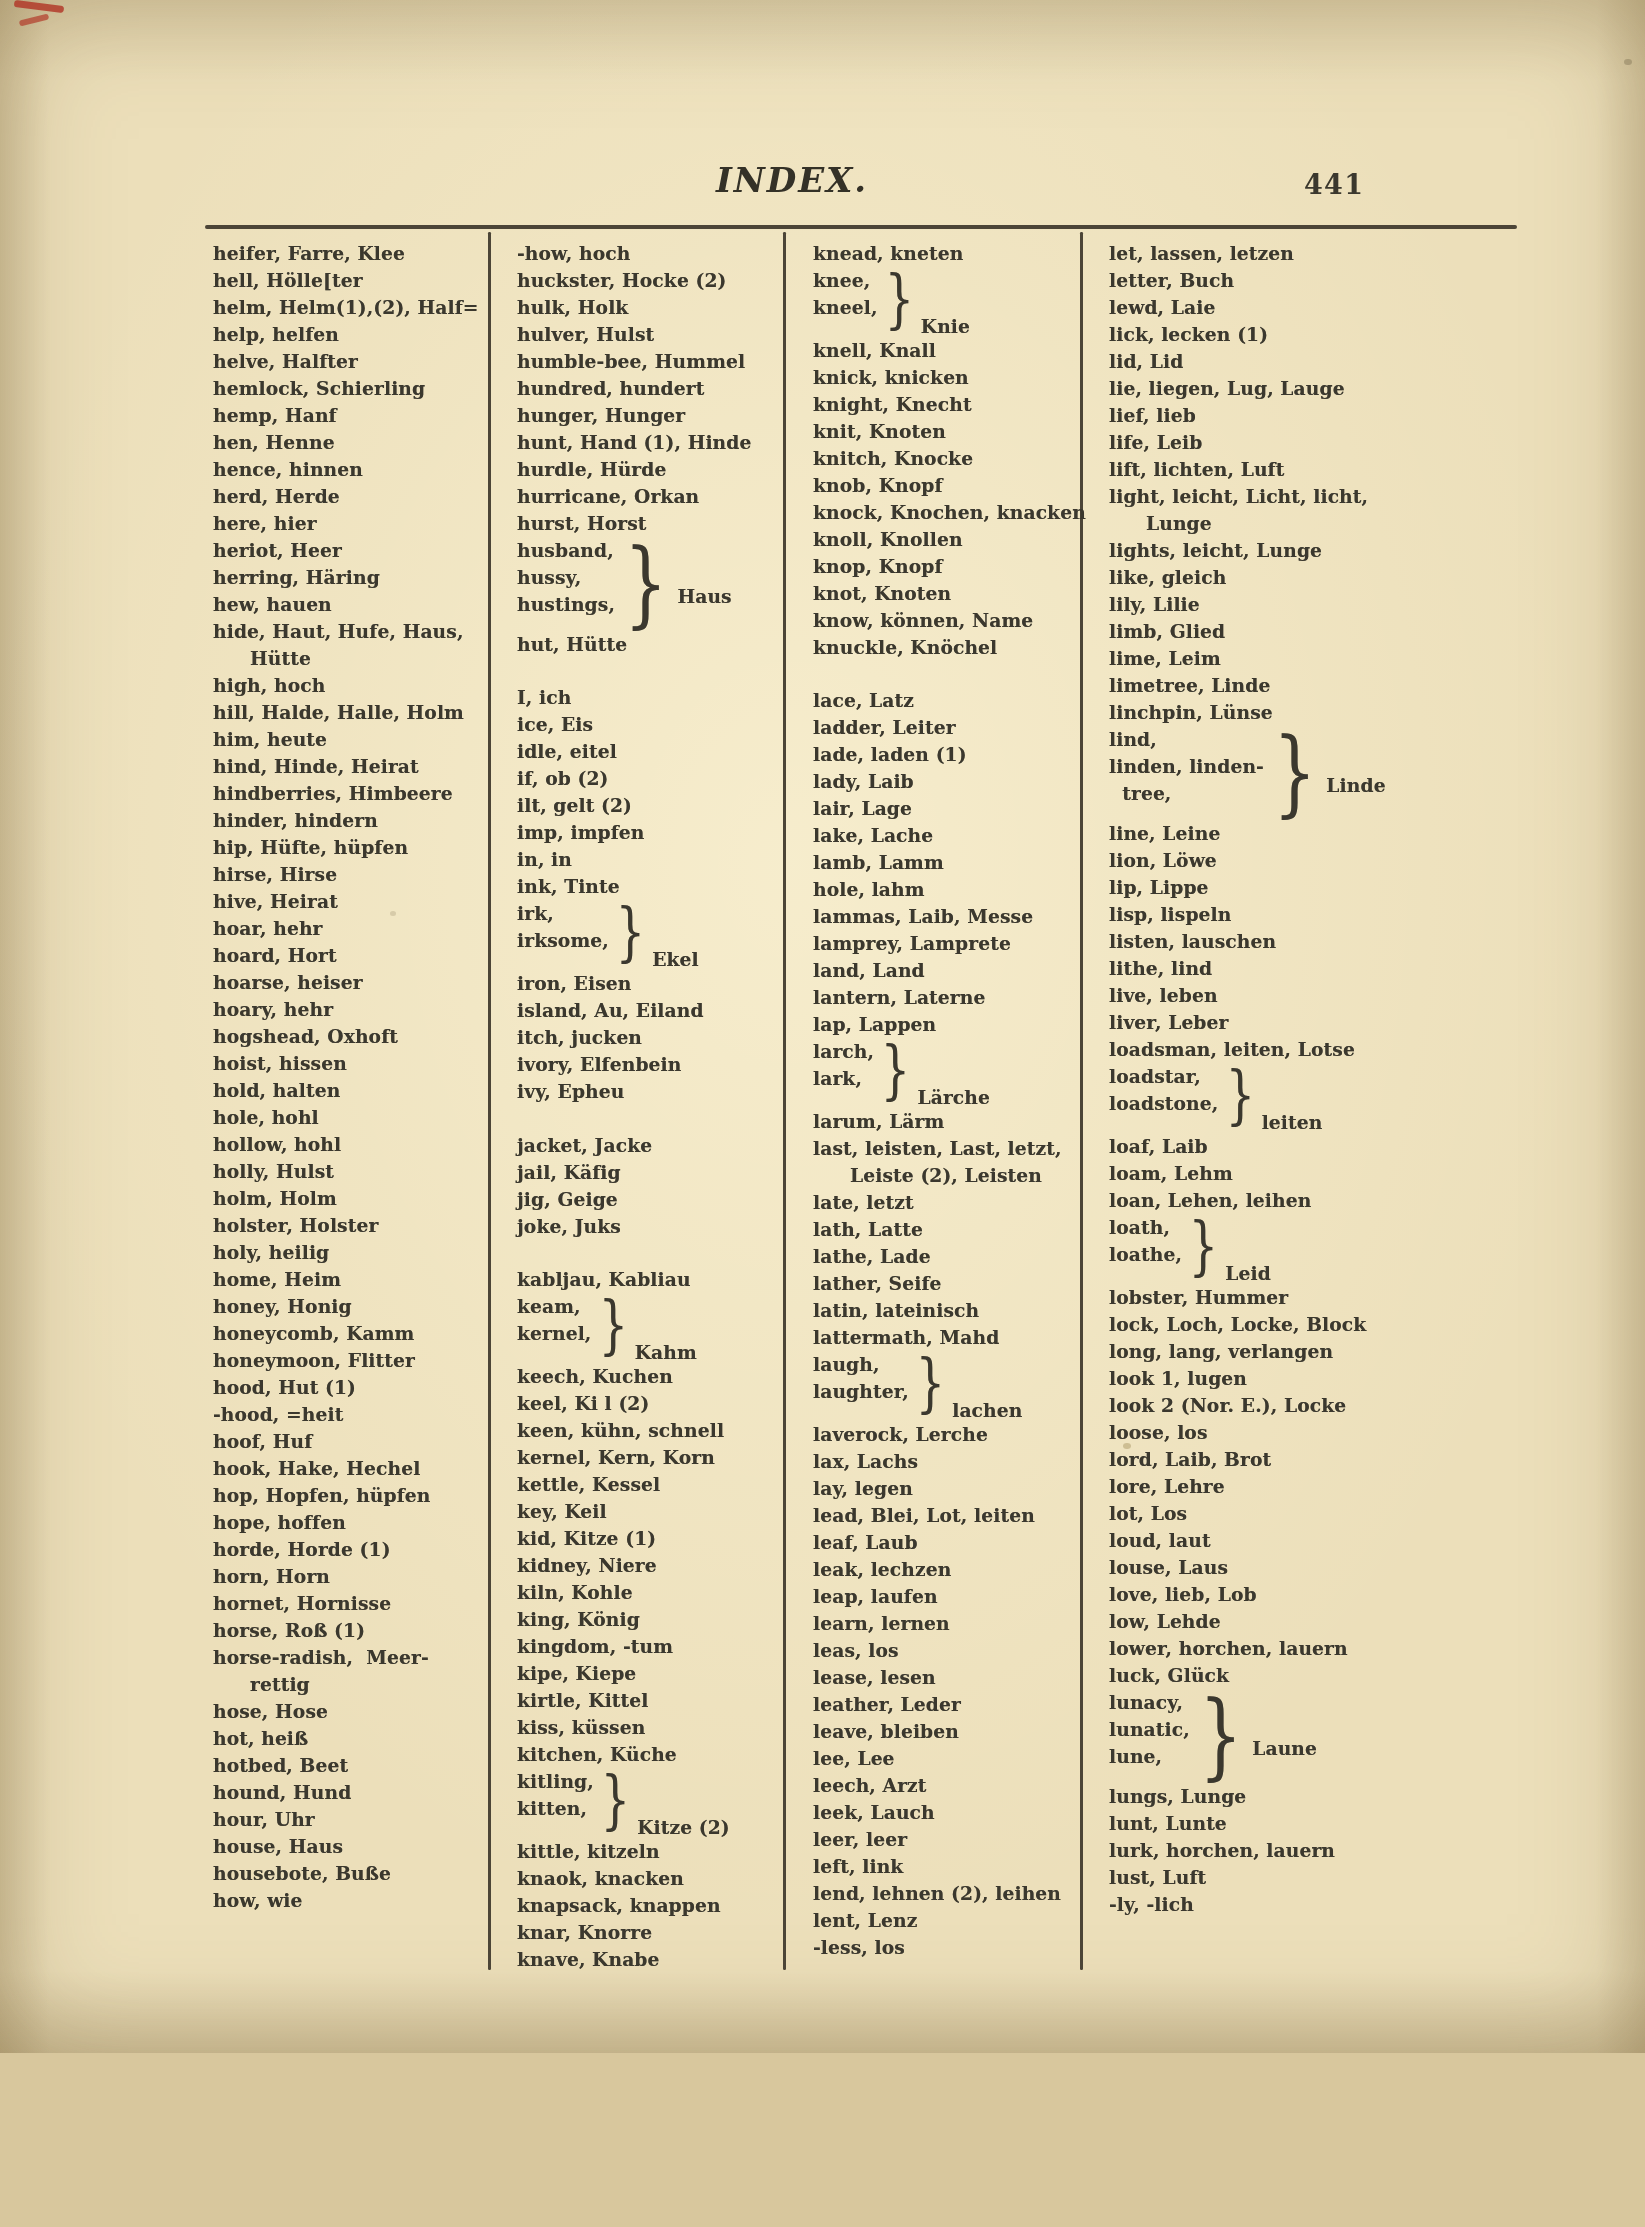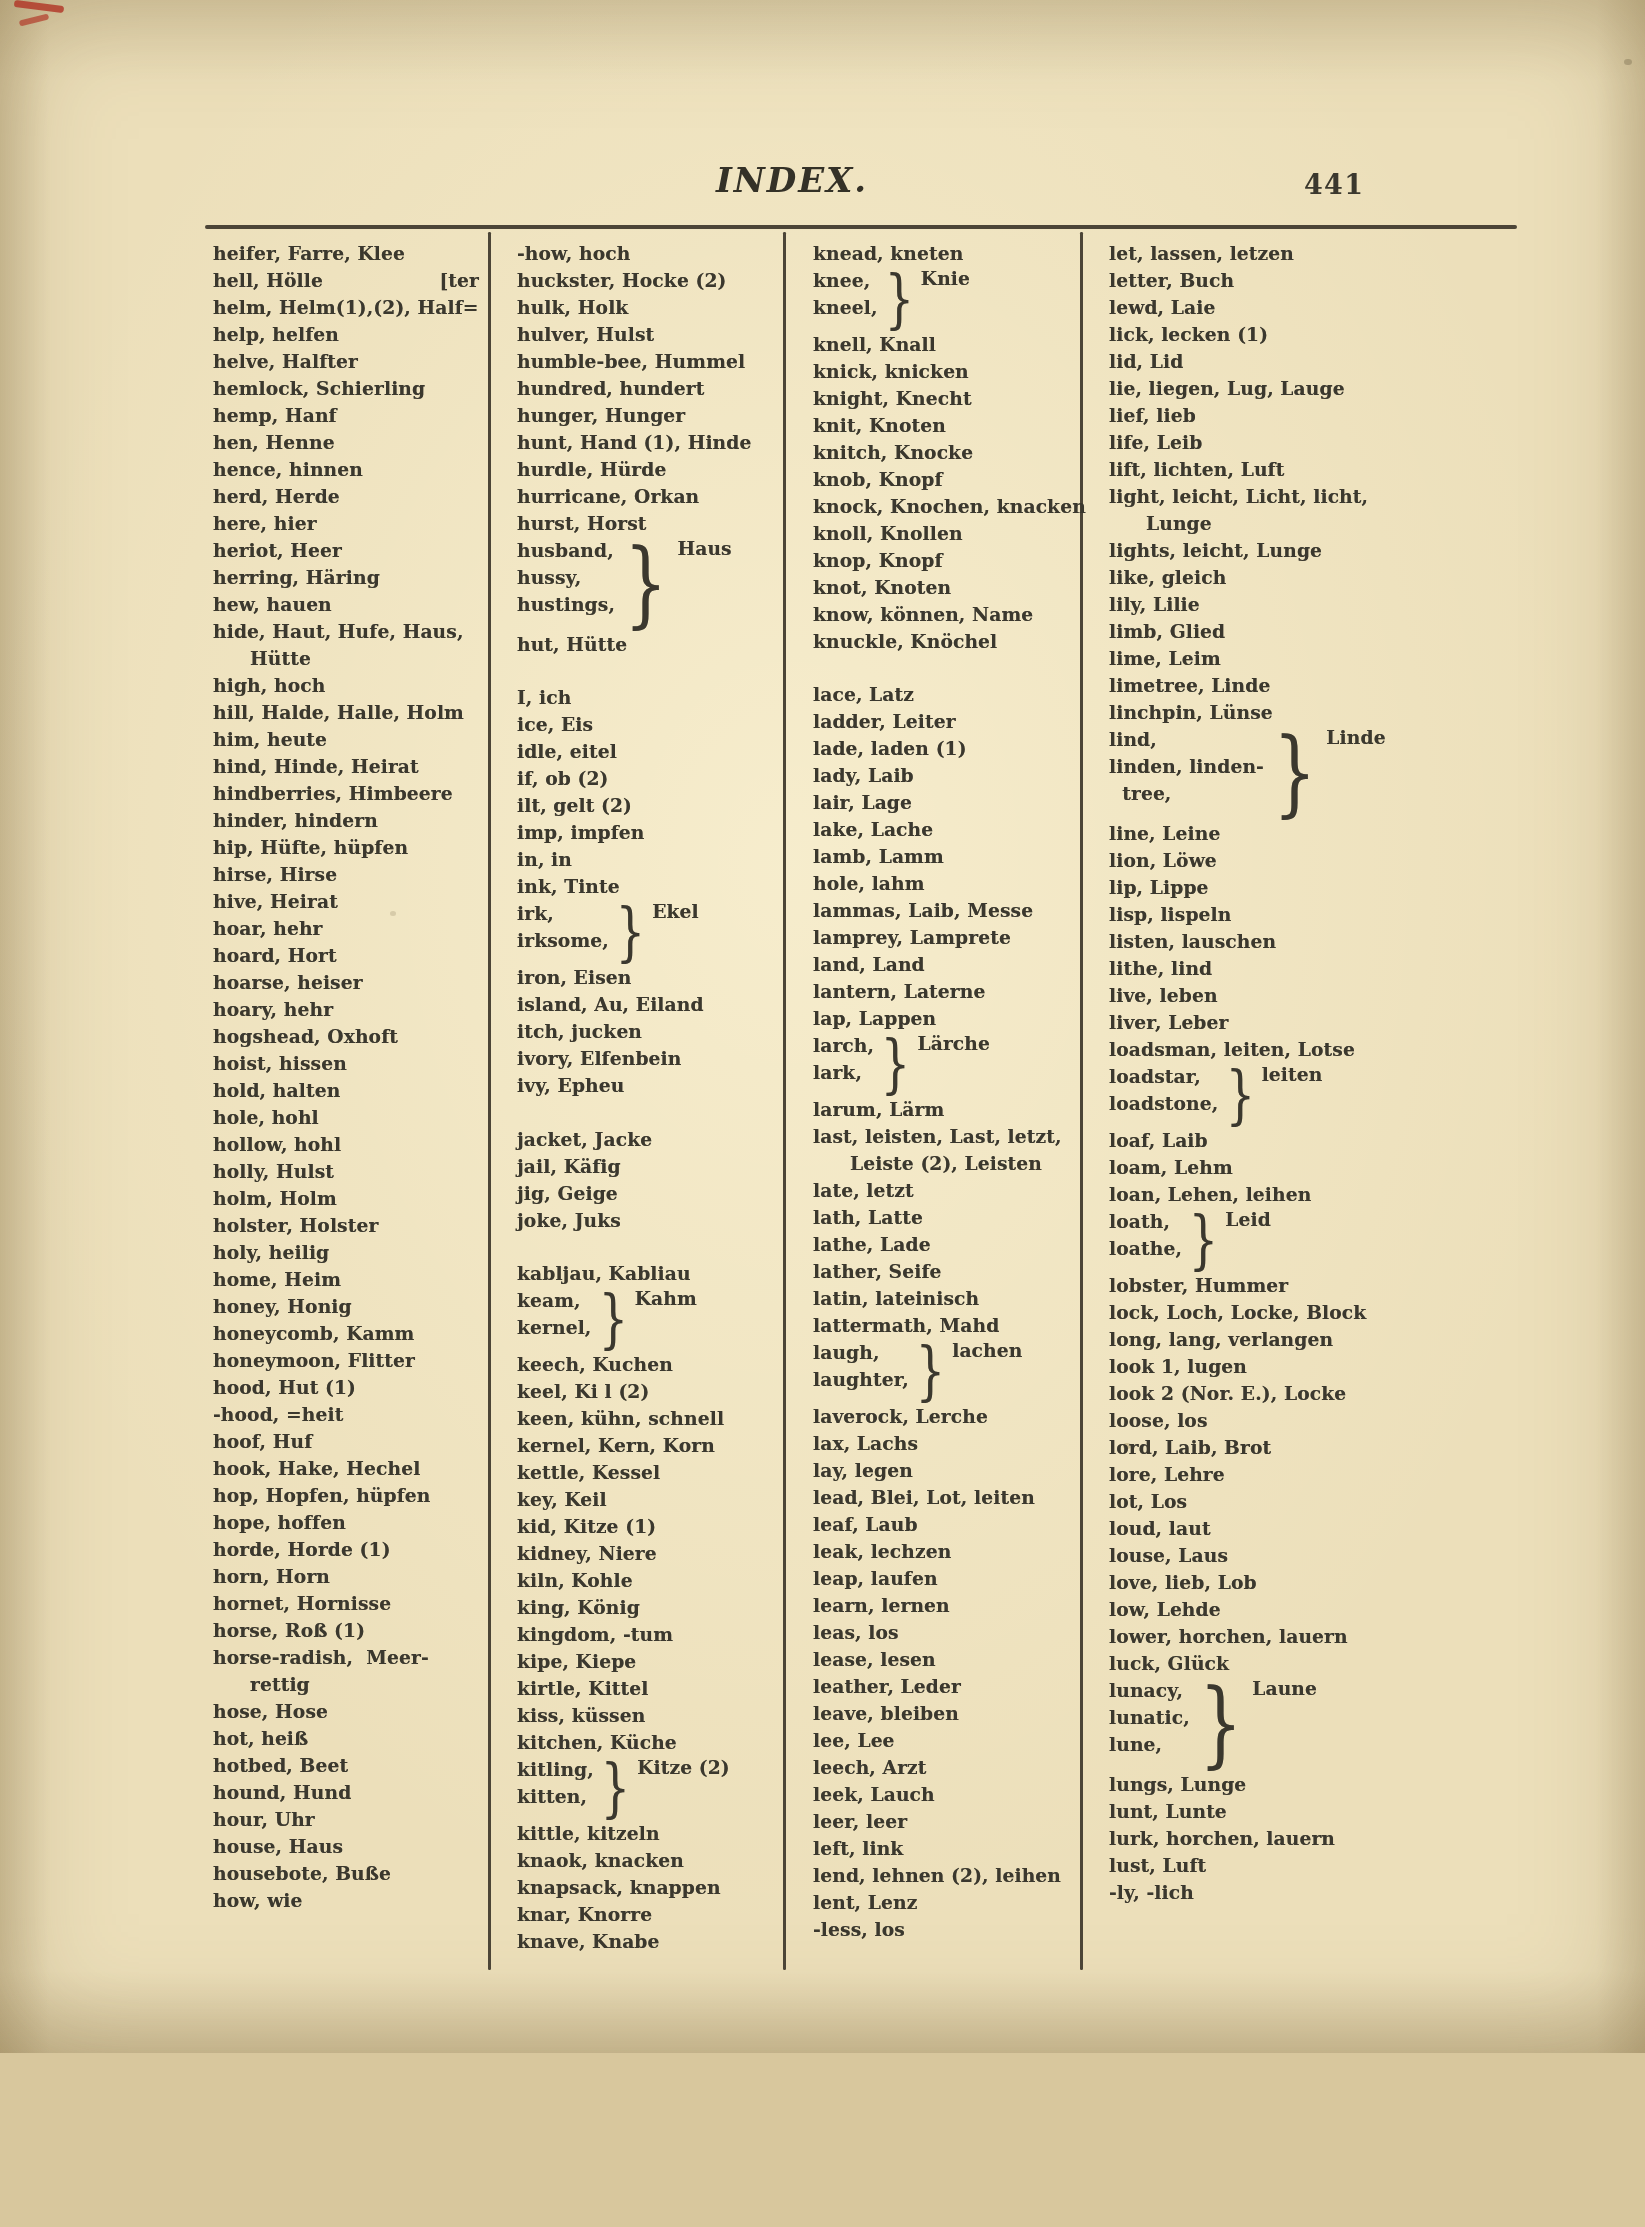--- a/index.html
+++ b/index.html
@@ -39,37 +39,38 @@
   #col2{left:517px; width:257px;}
   #col3{left:813px; width:258px;}
   #col4{left:1109px; width:400px;}
   .entry-line{
     white-space:pre;
     font-size:18.7px; font-weight:bold; line-height:27px;
     letter-spacing:0.1px;
     text-shadow:0 0 0.6px rgba(59,56,46,0.55);
   }
   .wrap-line{padding-left:37px;}
-  .split{display:flex; justify-content:space-between;}
+  .split{display:flex; }
   .gap{height:26.4px;}
   .brace-row{display:flex; align-items:flex-start;}
   .brace-stack{flex:0 0 auto;}
   .brace-glyph{
     display:block; flex:0 0 auto;
     font-weight:normal; color:#3b382e;
     transform:scaleX(0.72);
     line-height:1; margin:0 1.3px 0 1.3px;
     text-shadow:0 0 0.6px rgba(59,56,46,0.5);
   }
   .b2 .brace-glyph{font-size:64px;}
   .b3 .brace-glyph{font-size:94px;}
   .brace-word{
     flex:0 0 auto; font-size:18.7px; font-weight:bold; letter-spacing:0.1px;
     text-shadow:0 0 0.6px rgba(59,56,46,0.55);
     white-space:pre;
+    margin-top:48px;
   }
   .redmark{position:absolute; background:#b23b2a; border-radius:3.2px;}
   #red1{left:14px; top:2.6px; width:50px; height:7px; transform:rotate(7deg); opacity:0.85;}
   #red2{left:19.3px; top:17px; width:30px; height:5.8px; transform:rotate(-14deg); opacity:0.7;}
   .speck{position:absolute; border-radius:50%; background:#8a7c5c; opacity:0.5;}
   #sp1{left:1624px; top:59px; width:7.7px; height:6.4px;}
   #sp2{left:1123px; top:1443px; width:8.4px; height:6.4px; background:#c9b98e; opacity:0.9;}
   #sp3{left:390px; top:911px; width:5.8px; height:5.2px; opacity:0.25;}
 </style>
 </head>

